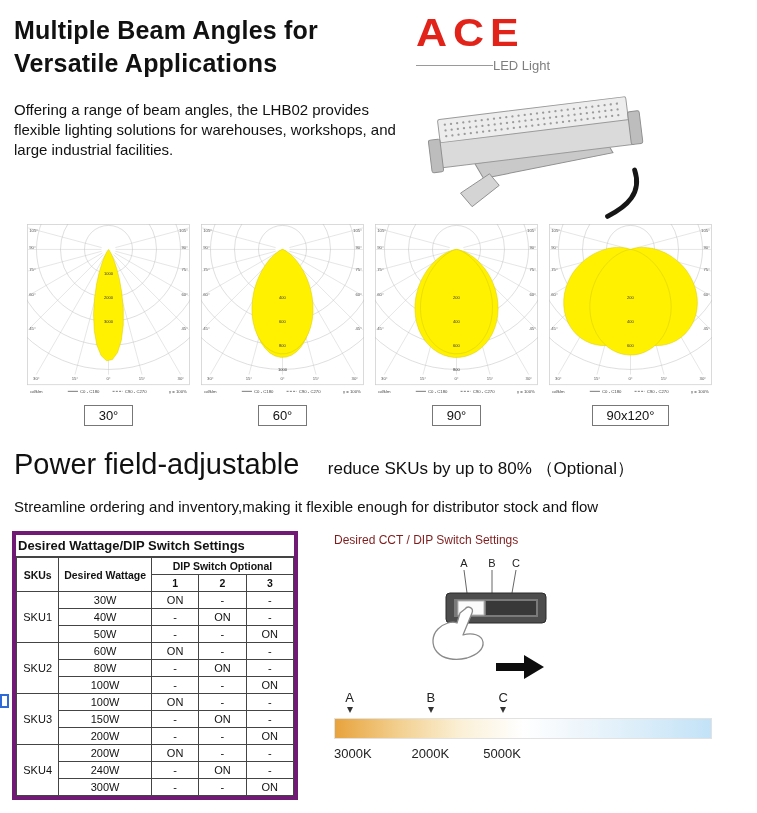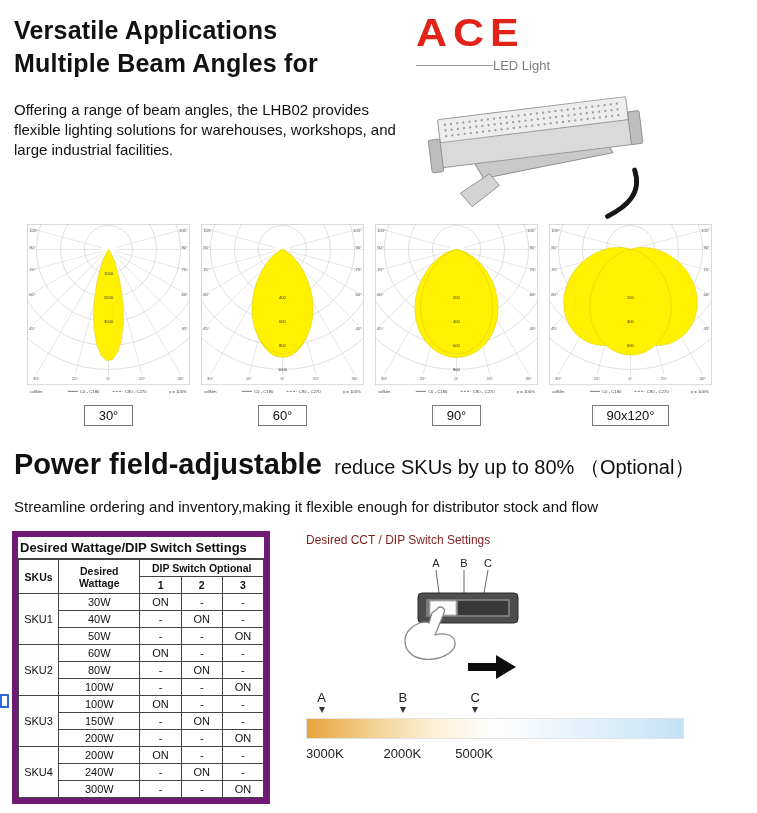--- a/index.html
+++ b/index.html
@@ -21,27 +21,27 @@
   
   .diagrams{display:flex;gap:11px;padding:0 27px;margin-top:2px}
   .panel{width:163px}
   svg.polar{width:163px;height:177px;display:block}
   .angle-boxes{display:flex;gap:11px;padding:0 27px;margin-top:4px}
   .angle-cell{width:163px;text-align:center}
   .angle-box{display:inline-block;border:1px solid #777;padding:2px 14px;font-size:13px;min-width:46px;background:#fff}
 
   
   .power{padding:0 14px;margin-top:22px}
-  .power-title{font-size:29px;font-weight:700}
-  .power-sub{font-size:20px;margin-left:8px}
+  .power-title{font-size:29px;font-weight:400}
+  .power-sub{font-size:17px;margin-left:24px}
   .power-desc{font-size:15px;margin-top:17px}
 
   
   .bottom{display:flex;padding:0 12px;margin-top:16px;gap:36px}
-  .wt-wrap{width:258px;border:6px solid #701a75;align-self:flex-start}
+  .wt-wrap{width:286px;border:4px solid #701a75;align-self:flex-start}
   .wt-title{font-weight:700;font-size:13px;padding:3px 2px;border-bottom:1px solid #444}
   table.wt{border-collapse:collapse;width:100%;font-size:11px}
   .wt th,.wt td{border:1px solid #444;text-align:center;padding:0 2px;height:17px;font-weight:400}
   .wt th{font-weight:700;font-size:10.5px}
   .wt td.sku{font-weight:400}
   .c-sku{width:42px}.c-watt{width:92px}.c-dip{width:47px}
 
   .cct{flex:1;padding-top:2px}
   .cct-title{font-size:12px;font-weight:400;color:#7f1d1d}
   .switch-svg{display:block;margin:8px 0 0 58px}
@@ -54,22 +54,22 @@
   .pos-ta{left:0%}.pos-tb{left:20.5%}.pos-tc{left:39.5%}
 
   .artifact{position:absolute;left:0;top:694px;width:9px;height:14px;border:2px solid #2f6bd8;background:#fff}
 </style>
 </head>
 <body>
 
 <div class="header">
   <div class="header-left">
     <div class="page-title">
+      <div>Multiple Beam Angles for</div>
       <div>Versatile Applications</div>
-      <div>Multiple Beam Angles for</div>
     </div>
     <p class="desc">Offering a range of beam angles, the LHB02 provides flexible lighting solutions for warehouses, workshops, and large industrial facilities.</p>
   </div>
   <div class="header-right">
     <div class="logo">
       <div class="logo-text" style="color: rgb(226, 35, 26);">ACE</div>
       <div class="logo-sub">
         <span class="logo-line"></span>
         <span>LED Light</span>
       </div>

